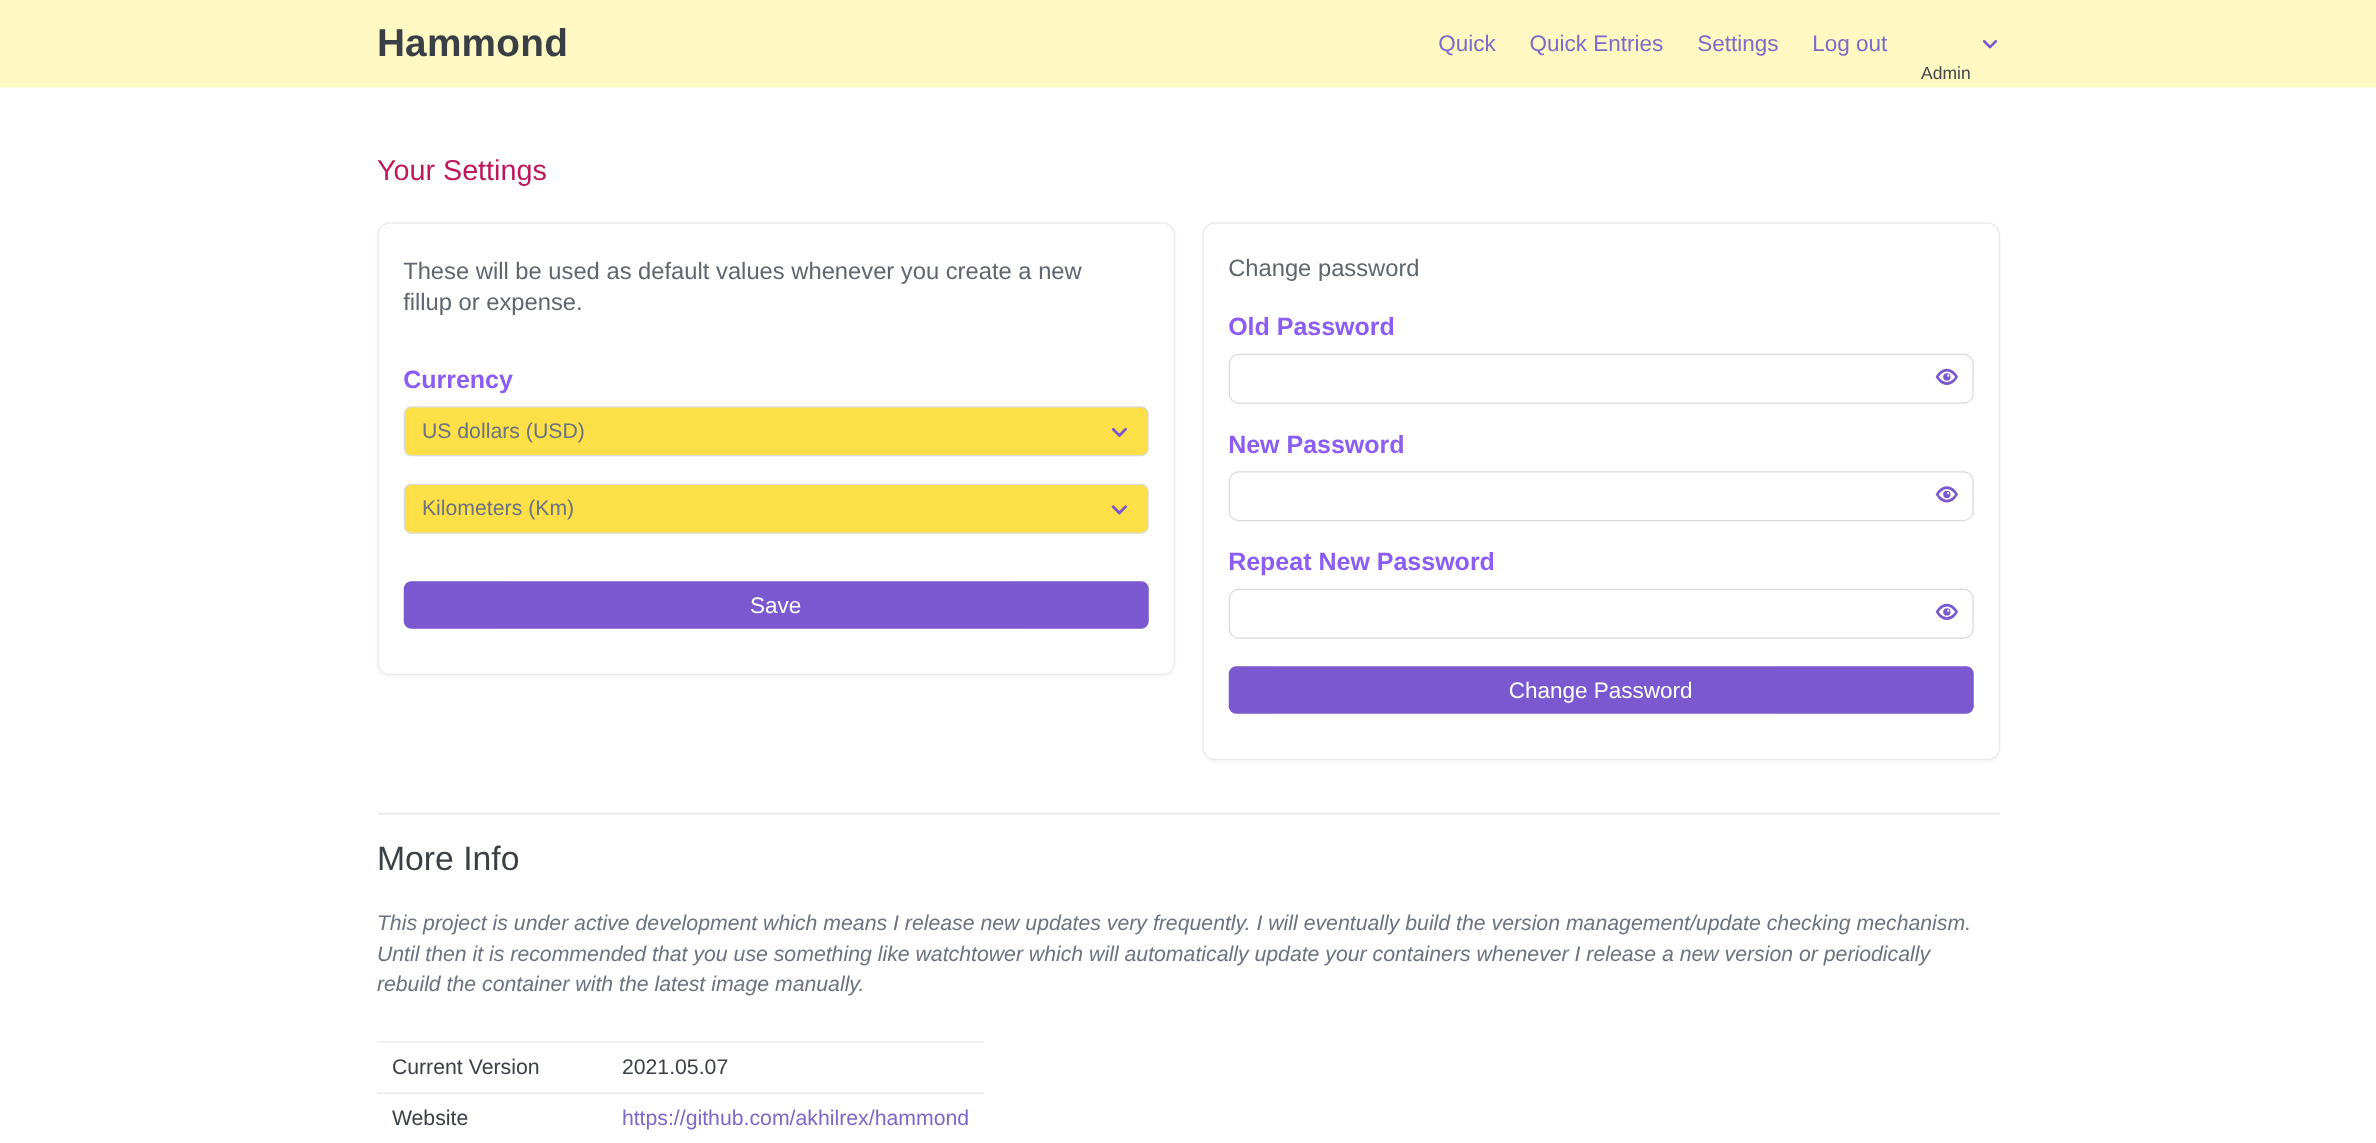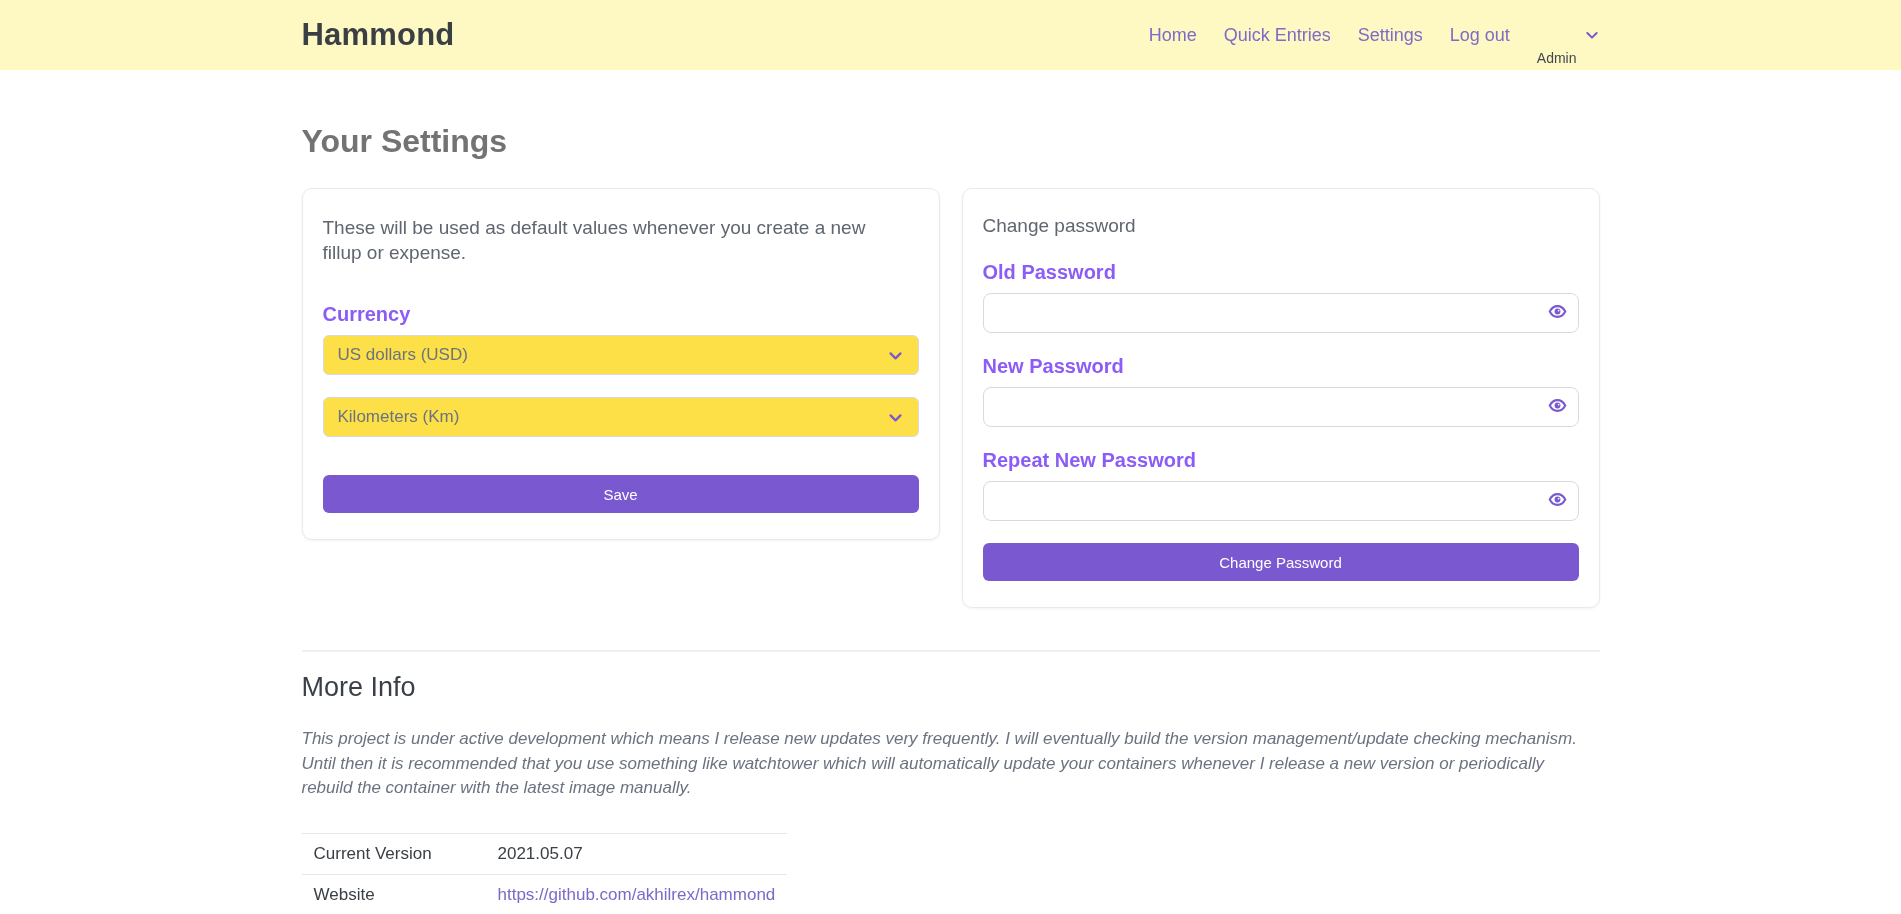--- a/index.html
+++ b/index.html
@@ -16,44 +16,44 @@
   .navbar { height: 70px; display: flex; align-items: center; background: #fef9c3; }
   .navbar-inner { display: flex; align-items: center; width: 1298px; margin: 0 auto; }
   .brand { font-size: 31px; font-weight: 700; color: #3a3f45; letter-spacing: 0.2px; cursor: pointer; }
   .nav-right { margin-left: auto; display: flex; align-items: center; gap: 27px; }
   .nav-link { font-size: 18px; color: #7d6bc8; text-decoration: none; cursor: pointer; }
   .user-menu { display: flex; align-items: center; gap: 7px; cursor: pointer; }
   .user-menu-label { font-size: 14px; color: #43474d; font-weight: 500; margin-top: 45px; }
   .caret svg { display: block; }
 
   
-  h1.page-title { font-size: 32px; font-weight: 700; color: #737373; margin: 53px 0 28px; }
+  h1.page-title { font-size: 23px; font-weight: 400; color: #be185d; margin: 53px 0 28px; }
 
   
   .cards { display: grid; grid-template-columns: 1fr 1fr; gap: 22px; align-items: start; }
   .card {
     background: #fff;
     border: 1px solid #e9eaf0;
     border-radius: 10px;
-    padding: 26px 20px 26px;
+    padding: 26px 20px 36px;
     box-shadow: 0 1px 3px rgba(0,0,0,0.05);
   }
   .card-desc { font-size: 19px; color: #5f6670; line-height: 1.32; margin-bottom: 38px; max-width: 560px; }
   .card-subtitle { font-size: 19px; color: #5f6670; margin-bottom: 24px; }
 
   .field-label { display: block; font-size: 20px; font-weight: 600; color: #8b5cf6; margin-bottom: 9px; }
   .select {
     height: 40px; border: 1px solid #d8dade; border-radius: 6px;
     display: flex; align-items: center; justify-content: space-between;
     padding: 0 14px; font-size: 17px; color: #6b7280; cursor: pointer; background: #fde047;
   }
   .select-group { margin-bottom: 22px; }
   .btn {
     display: block; width: 100%; height: 38px;
-    background: #7a58cf; color: #ffffff; font-size: 15px;
+    background: #7a58cf; color: #ffffff; font-size: 18px;
     font-family: "Liberation Sans", sans-serif;
     border: none; border-radius: 6px; cursor: pointer;
   }
   .btn-save { margin-top: 38px; }
   .btn-change { margin-top: 16px; }
 
   .pw-field { margin-bottom: 22px; }
   .input-wrap { position: relative; }
   .input-wrap input {
     width: 100%; height: 40px; border: 1px solid #d8dade; border-radius: 8px;
@@ -75,21 +75,21 @@
   .info-table td.value-cell { min-width: 298px; color: #3b4047; }
   .info-link { color: #7d68c9; text-decoration: none; cursor: pointer; }
 </style>
 </head>
 <body>
 
 <header class="navbar">
   <div class="navbar-inner">
     <div class="brand">Hammond</div>
     <nav class="nav-right">
-      <a class="nav-link">Home</a>
+      <a class="nav-link">Quick</a>
       <a class="nav-link">Quick Entries</a>
       <a class="nav-link">Settings</a>
       <a class="nav-link">Log out</a>
       <div class="user-menu">
         <span class="user-menu-label">Admin</span>
         <span class="caret">
           <svg width="16" height="16" viewBox="0 0 24 24">
               <path d="M5 9l7 7 7-7" fill="none" stroke="#7a58cf" stroke-width="3" stroke-linecap="round" stroke-linejoin="round"></path>
             </svg>
         </span>

